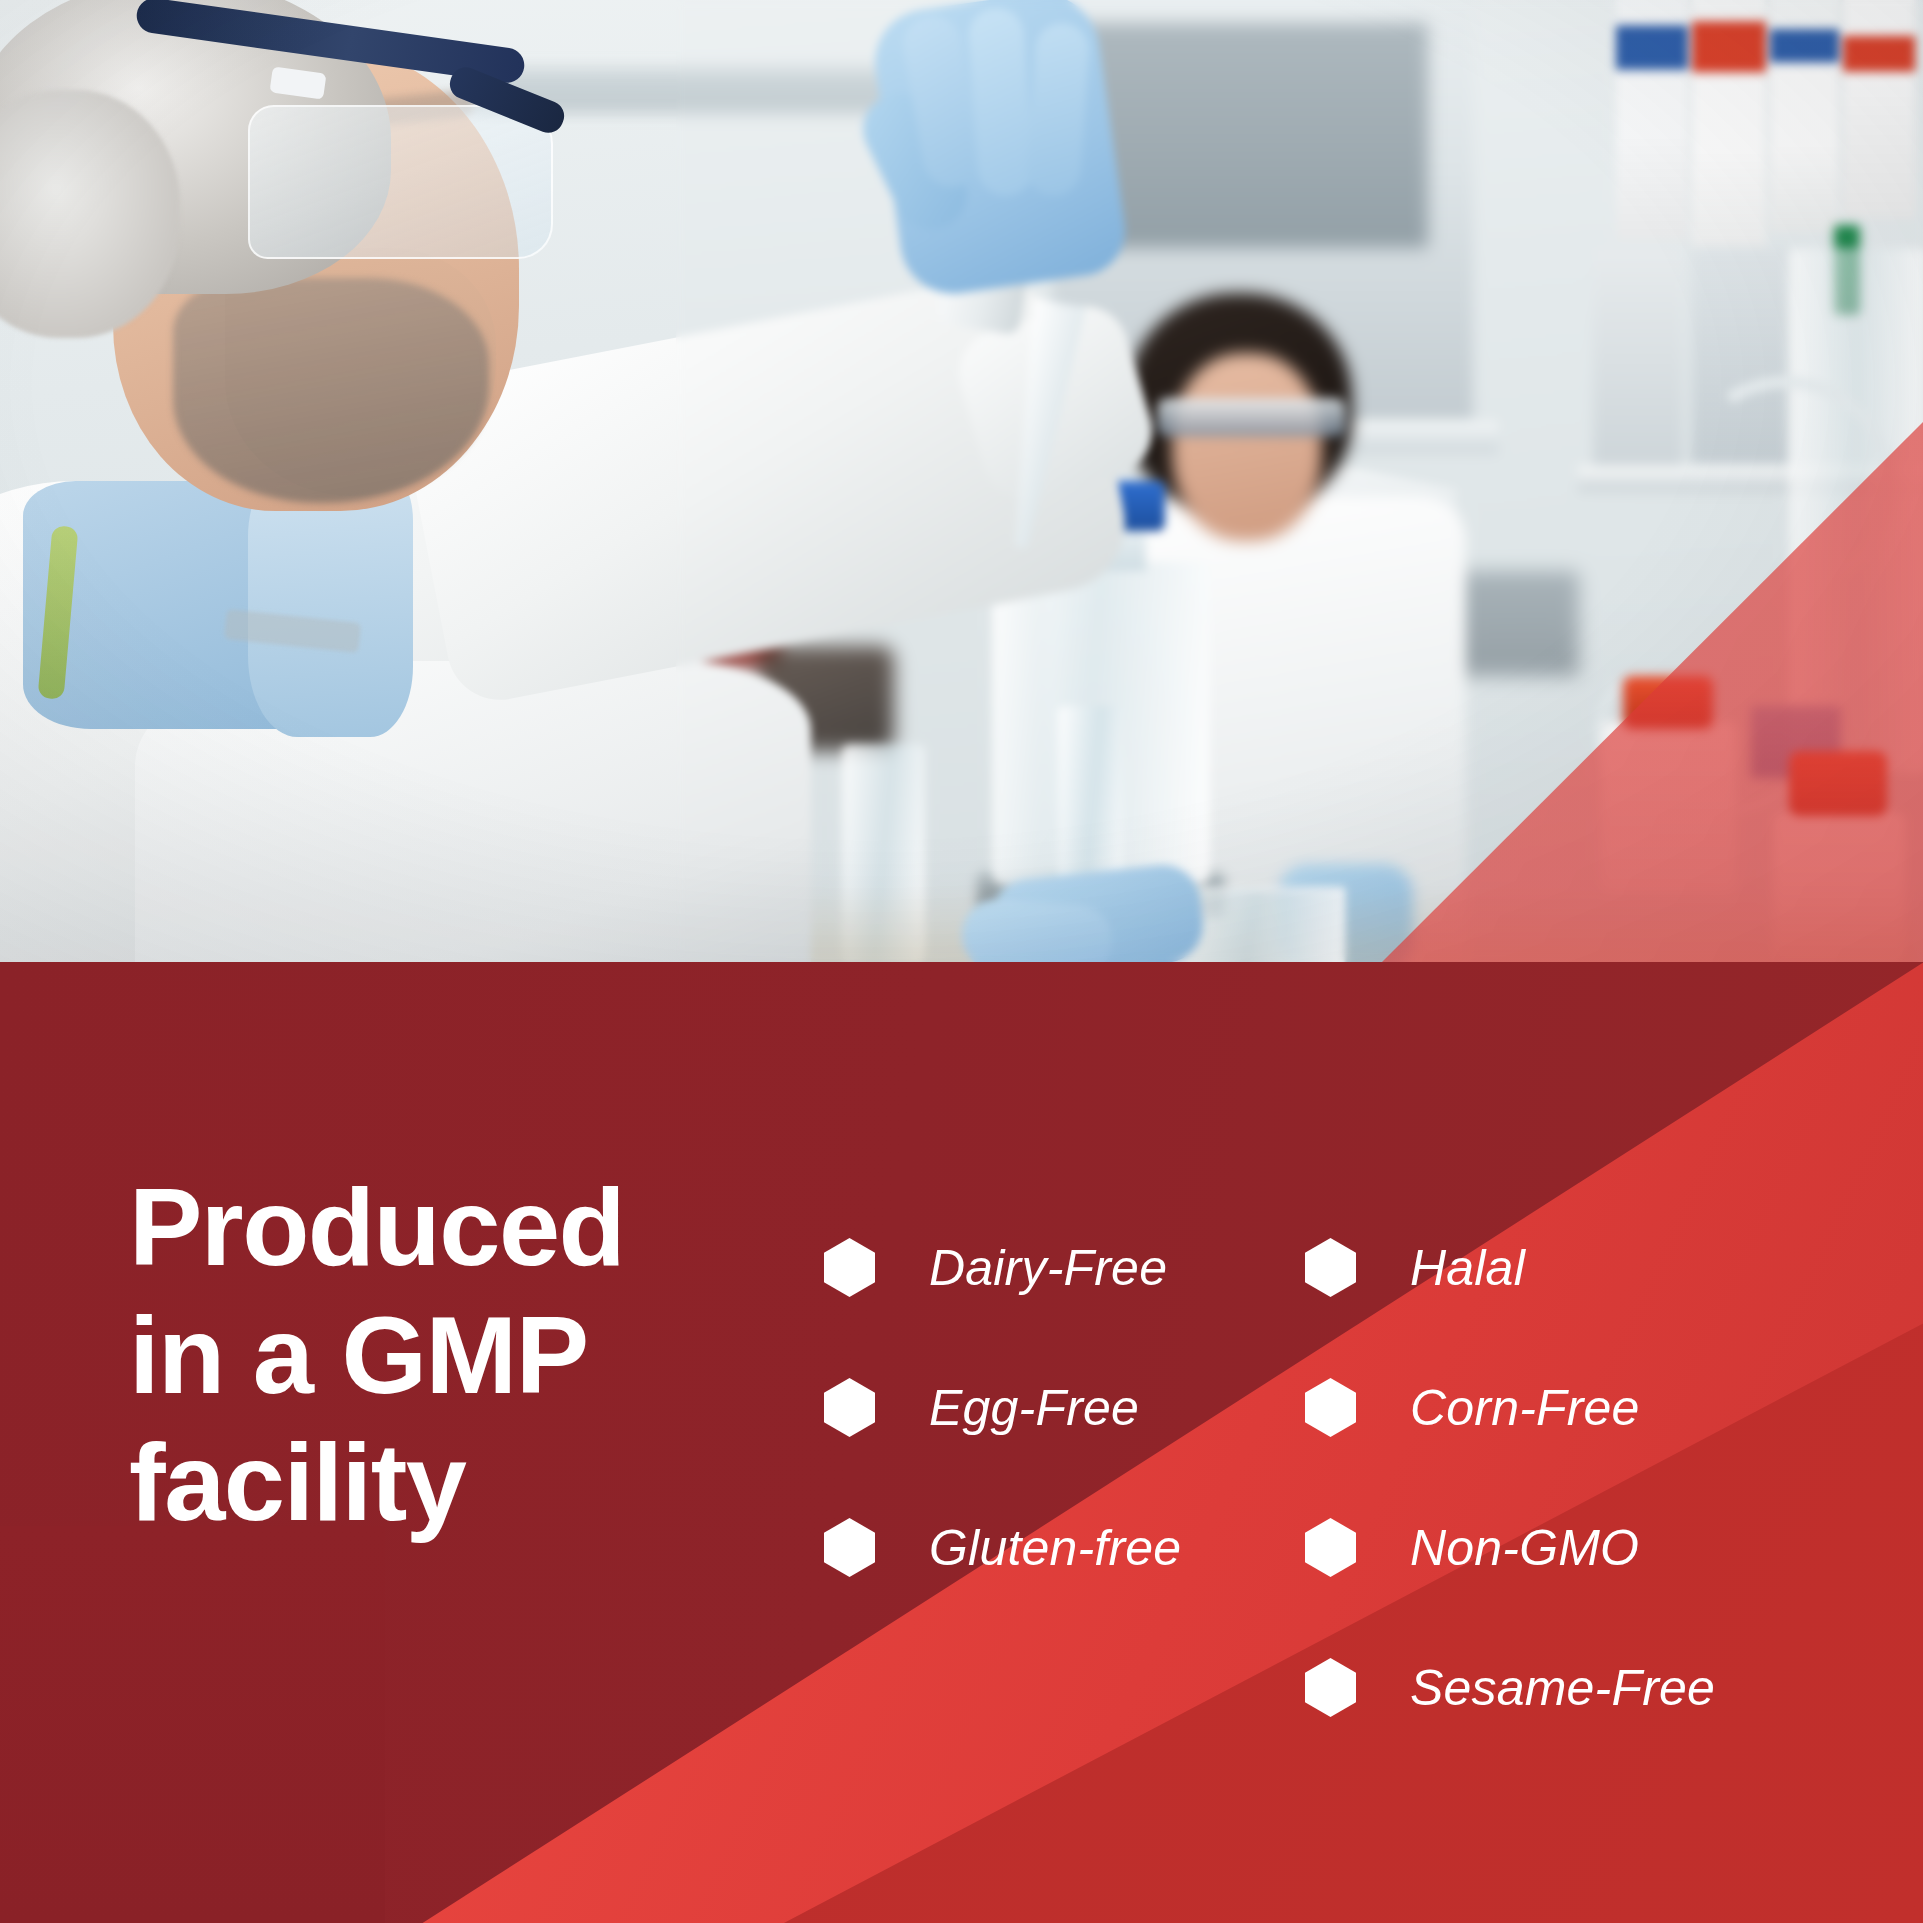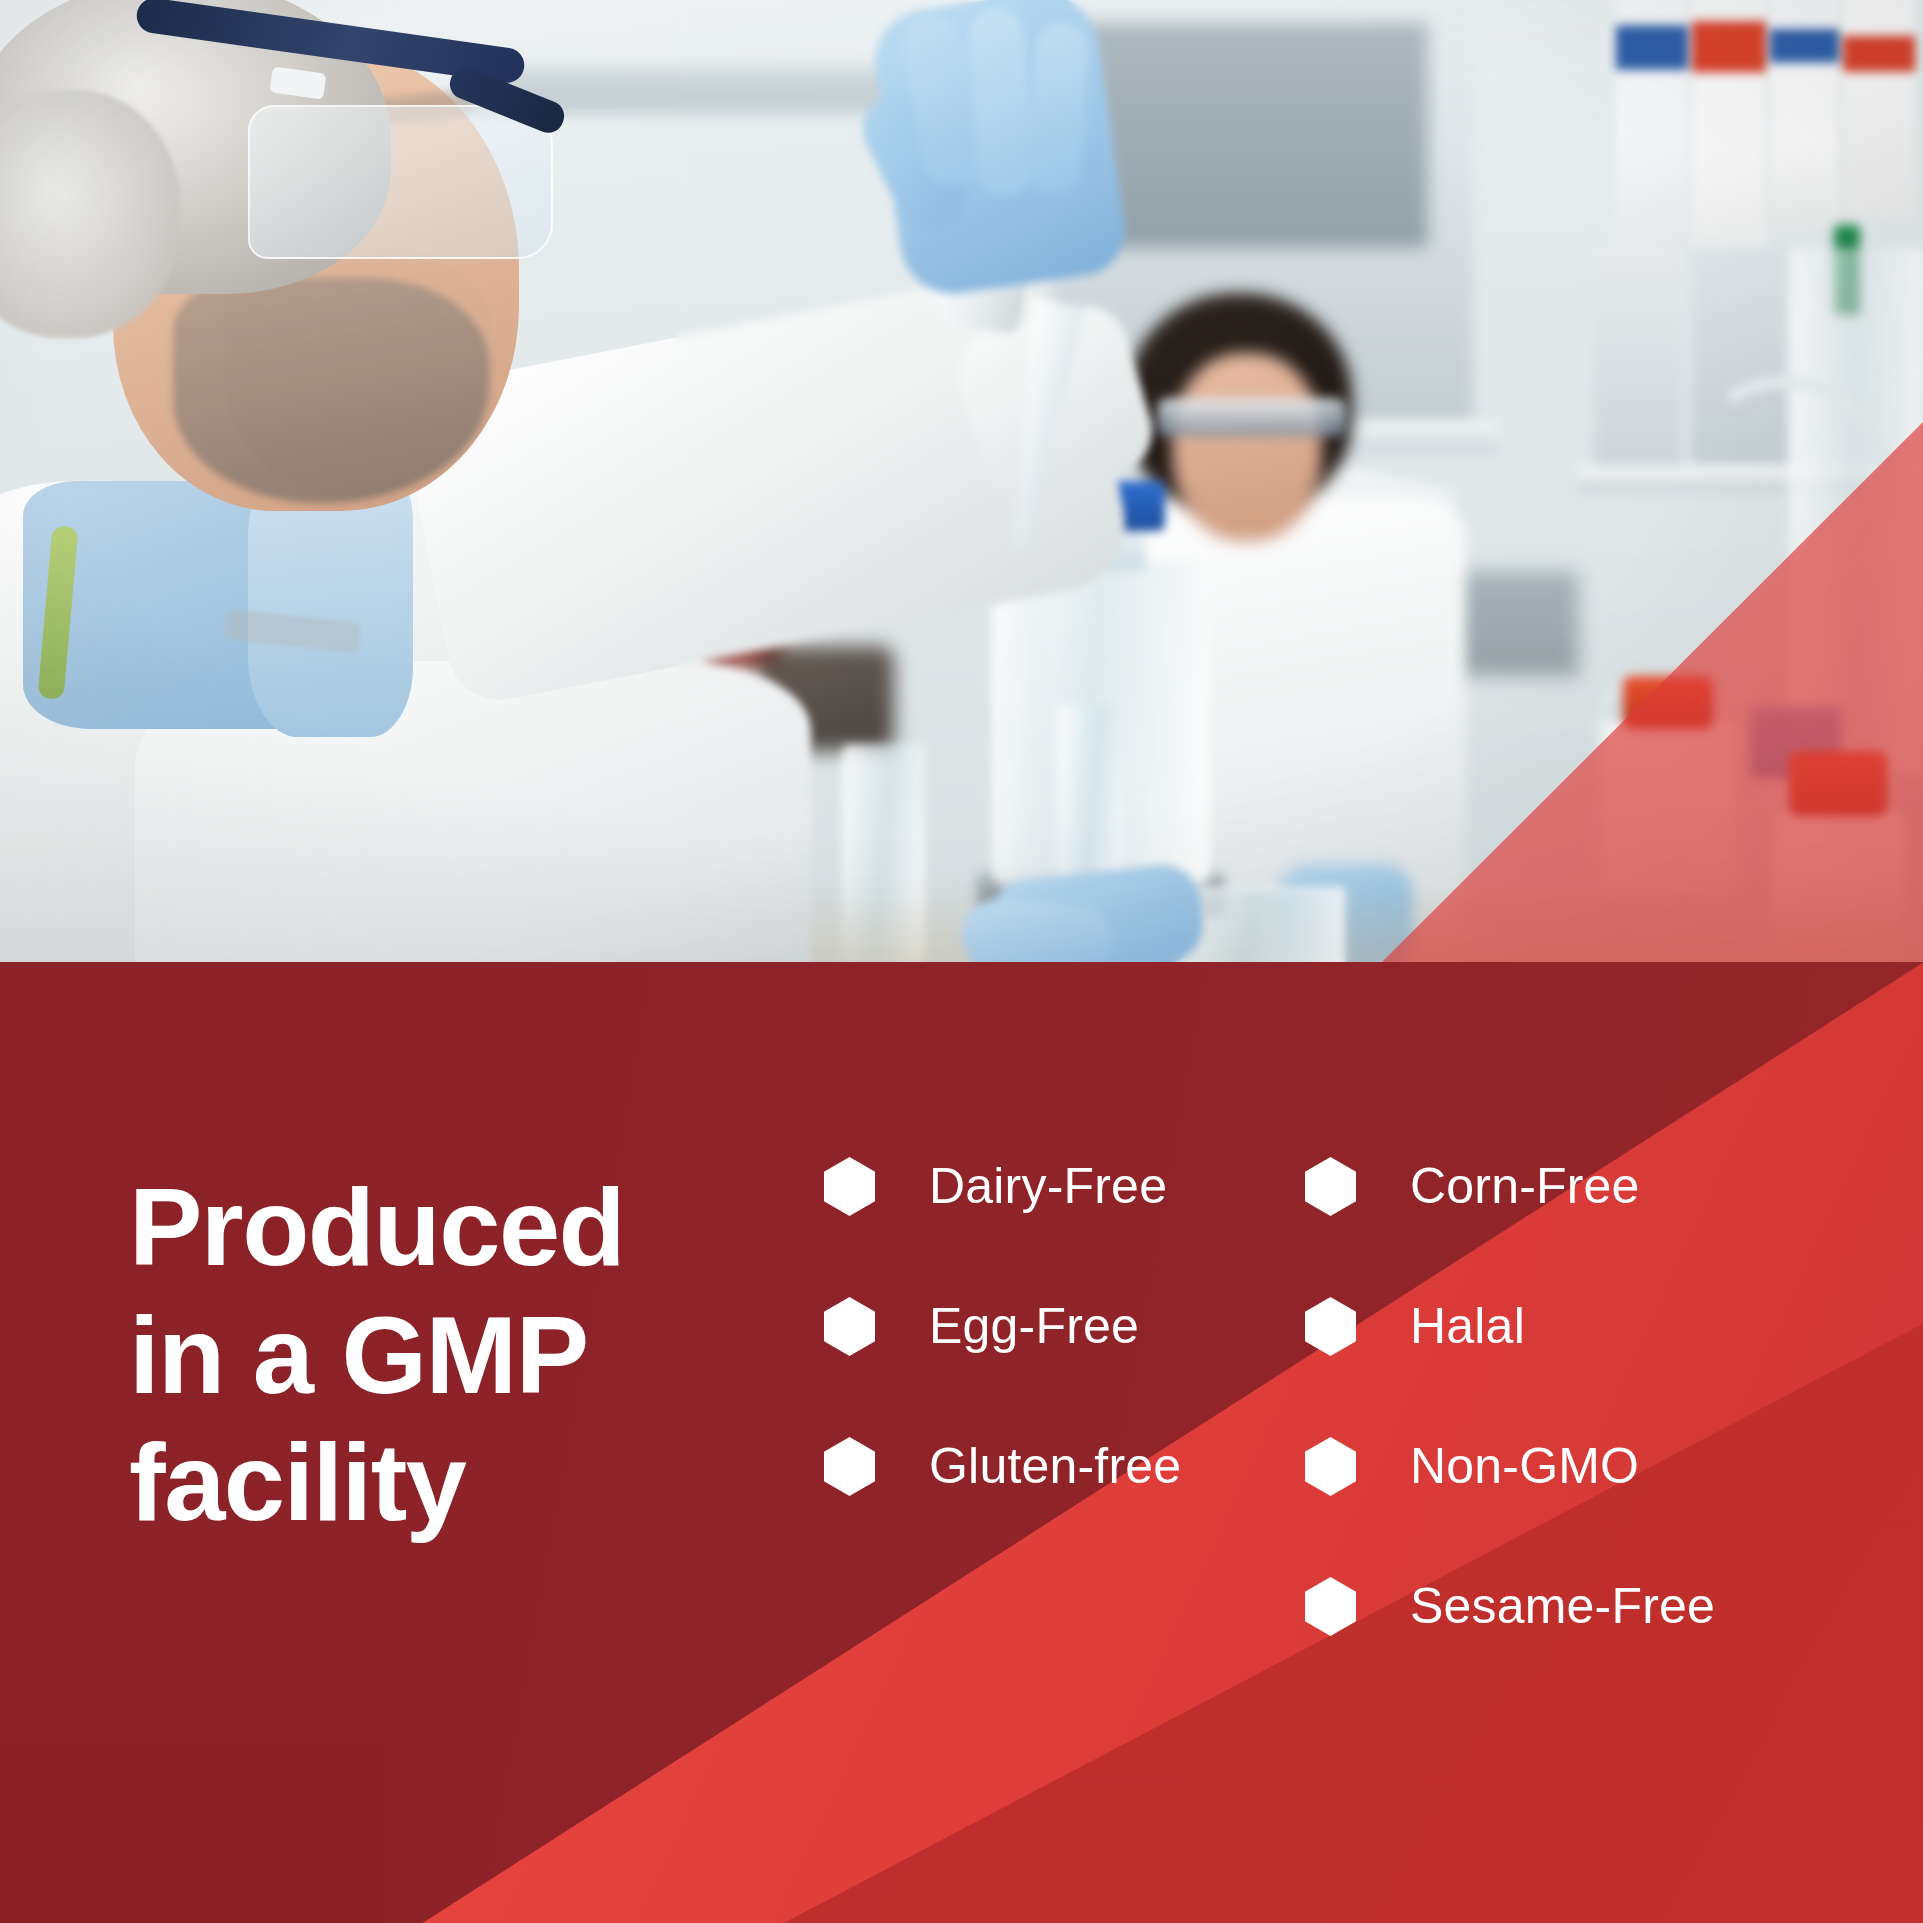--- a/index.html
+++ b/index.html
@@ -237,21 +237,21 @@
   
   #headline{position:absolute;left:101px;top:1163px;width:646px;
          color:#fff;font-weight:700;font-size:110px;line-height:1.16;
          letter-spacing:-1.5px;white-space:pre-line;margin-left:28px;}
 
   #checklist{position:absolute;left:824px;top:1157px;width:1037px;
          display:flex;gap:0;}
   .col{display:flex;flex-direction:column;}
   #col-a{width:481px;}
   #col-b{width:526px;}
-  .chk-row{display:flex;align-items:flex-start;height:140px;}
+  .chk-row{display:flex;align-items:flex-end;height:140px;font-style:italic;}
   .hexbullet{width:51px;height:59px;flex:0 0 51px;background:#fff;
          clip-path:polygon(50% 0%,100% 25%,100% 75%,50% 100%,0% 75%,0% 25%);}
   .chk-label{margin-left:54px;color:#fff;font-size:50px;font-weight:400;
          letter-spacing:0.2px;white-space:nowrap;}
 </style>
 </head>
 <body>
 
 <div id="stage">
 
@@ -369,28 +369,28 @@
       </div>
       <div class="chk-row">
         <span class="hexbullet"></span>
         <span class="chk-label">Gluten-free</span>
       </div>
     </div>
 
     <div class="col" id="col-b">
       <div class="chk-row">
         <span class="hexbullet"></span>
+        <span class="chk-label">Halal</span>
+      </div>
+      <div class="chk-row">
+        <span class="hexbullet"></span>
         <span class="chk-label">Corn-Free</span>
       </div>
       <div class="chk-row">
         <span class="hexbullet"></span>
-        <span class="chk-label">Halal</span>
-      </div>
-      <div class="chk-row">
-        <span class="hexbullet"></span>
         <span class="chk-label">Non-GMO</span>
       </div>
       <div class="chk-row">
         <span class="hexbullet"></span>
         <span class="chk-label">Sesame-Free</span>
       </div>
     </div>
 
   </div>
 

